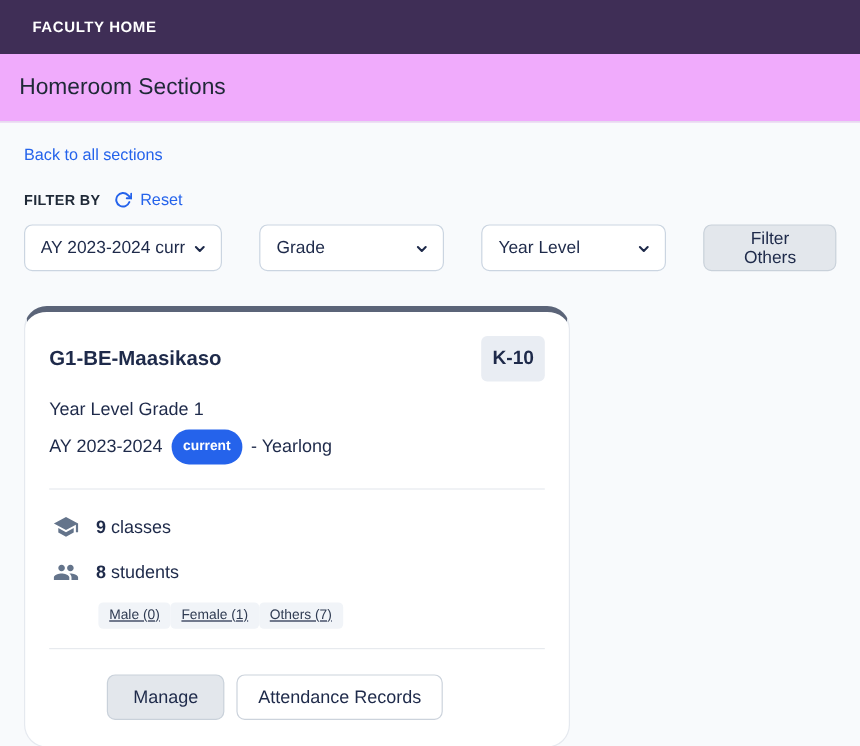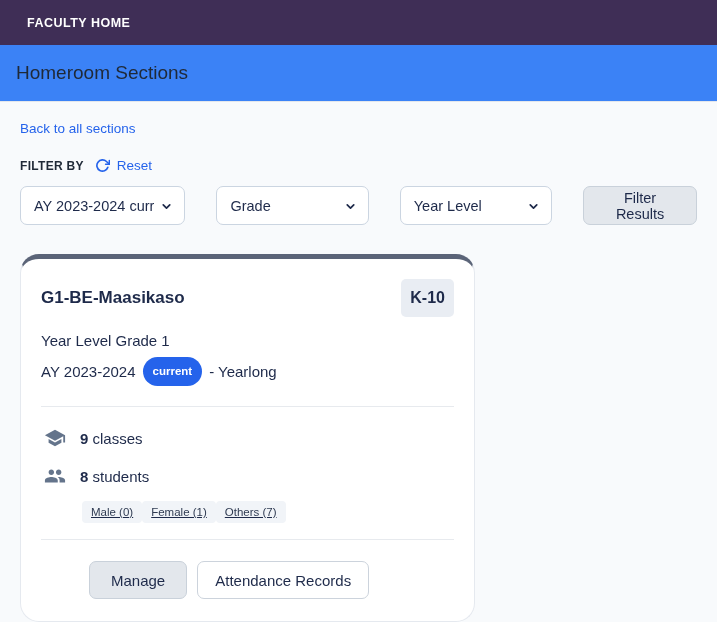--- a/index.html
+++ b/index.html
@@ -25,21 +25,21 @@
     font-weight: bold;
     letter-spacing: 0.5px;
   }
 
   
   .page-heading-strip {
     height: 57px;
     display: flex;
     align-items: center;
     padding-left: 16px;
-    background: #3b82f6;
+    background: #f0abfc;
     border-bottom: 1px solid #e4e7ec;
   }
   .page-title {
     font-size: 19px;
     font-weight: 500;
     color: #1f2937;
   }
 
   .content { padding: 0 20px; }
 
@@ -250,21 +250,21 @@
       </span>
     </div>
     <div class="select" role="combobox">
       <span class="select-value">Year Level</span>
       <span class="chevron">
         <svg viewBox="0 0 24 24" fill="none" stroke="#1e2a4a" stroke-width="3.2" stroke-linecap="round" stroke-linejoin="round" width="13" height="13">
             <polyline points="6 9 12 15 18 9"></polyline>
           </svg>
       </span>
     </div>
-    <button class="btn btn-gray filter-submit">Filter Results</button>
+    <button class="btn btn-gray filter-submit">Filter Others</button>
   </div>
 
   
   <section class="card">
 
     <div class="card-title-row">
       <span class="card-title">G1-BE-Maasikaso</span>
       <span class="grade-badge">K-10</span>
     </div>
 

